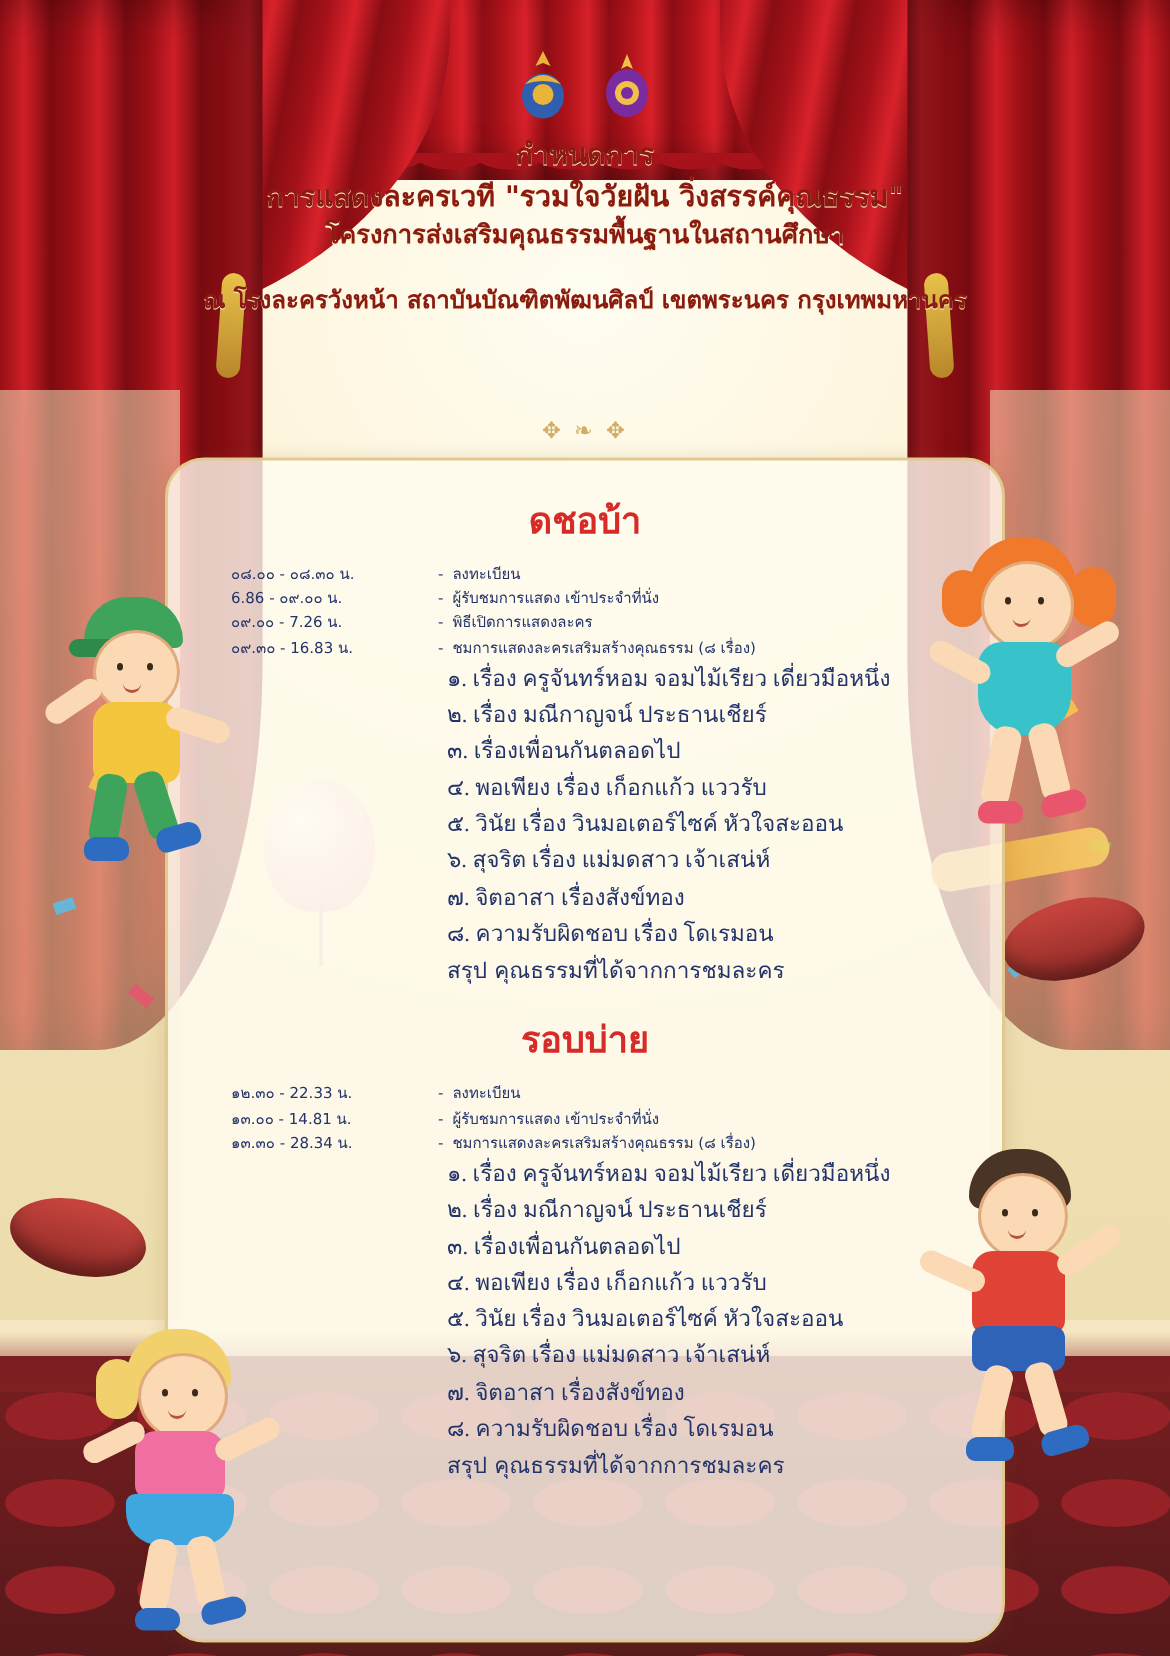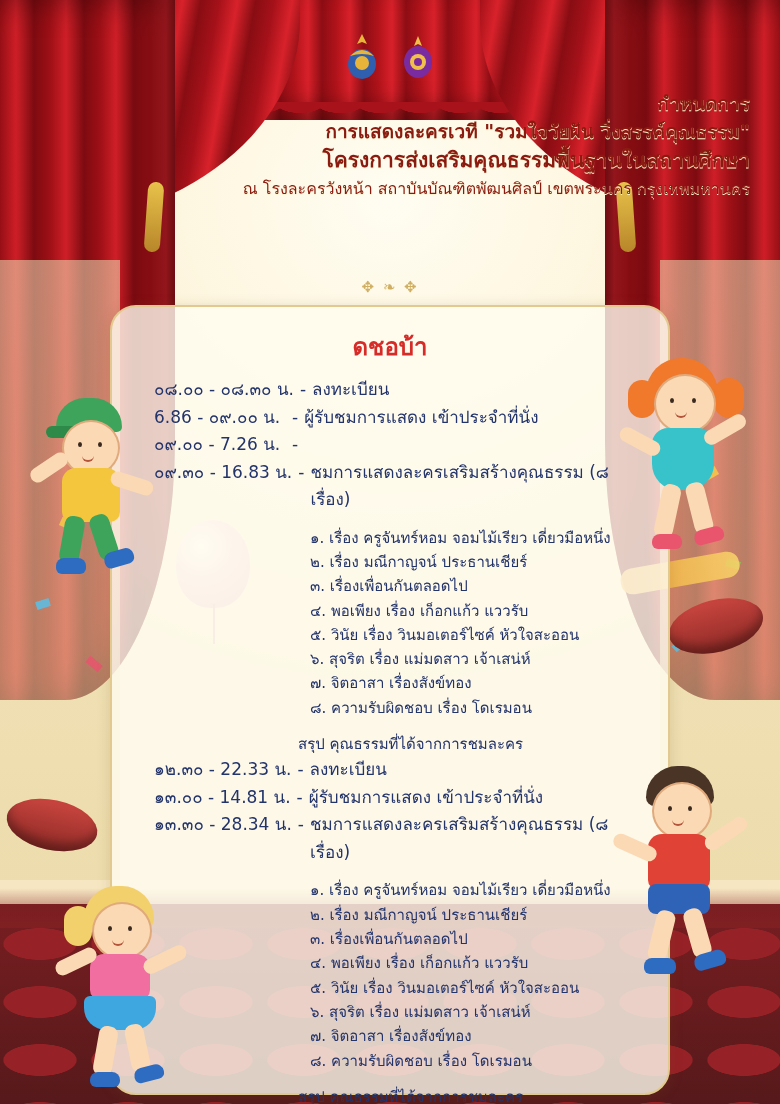--- a/index.html
+++ b/index.html
@@ -130,26 +130,26 @@
     position: absolute;
     left: 50%;
     transform: translateX(-50%);
     top: 90px;
     width: 720px;
     text-align: center;
     z-index: 6;
     color: #8a1b10;
     text-shadow: 0 1px 0 #fff4cf;
   }
-  .header-text div { line-height: 1.45; text-align: right; }
+  .header-text div { line-height: 1.45; }
   .ht-1 { font-size: 19px; font-weight: bold; }
   .ht-2 { font-size: 19px; font-weight: bold; }
-  .ht-3 { font-size: 21px; font-weight: bold; }
+  .ht-3 { font-size: 17px; font-weight: bold; }
   .ht-4 { font-size: 19px; font-weight: bold; }
-  .ht-5 { font-size: 16px; font-weight: normal; margin-top: 1px; }
+  .ht-5 { font-size: 16px; font-weight: bold; margin-top: 18px; }
 
   .divider-orn {
     position: absolute;
     top: 278px; left: 50%; transform: translateX(-50%);
     width: 180px; height: 26px;
     z-index: 6;
     color: #c8a24a;
     text-align: center;
     font-size: 15px;
     letter-spacing: 2px;
@@ -179,34 +179,35 @@
     font-weight: bold;
     margin: 6px 0 10px 0;
     text-shadow: 0 1px 0 #fff;
   }
   .session-title.afternoon { margin-top: 14px; }
 
   .sched-row {
     display: flex;
     align-items: baseline;
     color: #23346b;
-    font-size: 17px;
+    font-size: 10px;
     line-height: 1.62;
     padding-left: 24px;
   }
   .sched-time {
     min-width: 132px;
     white-space: nowrap;
   }
   .sched-dash { padding: 0 6px; }
   .sched-text { flex: 1; }
 
   .play-list {
-    margin: 12px;
+    margin: 0;
     padding-left: 168px;
+    font-family: Liberation Serif, serif;
   }
   .play-item {
     color: #23346b;
     font-size: 15px;
     line-height: 1.62;
     white-space: nowrap;
   }
   .summary-row {
     color: #23346b;
     font-size: 15px;
@@ -322,39 +323,41 @@
       <span class="sched-text">ลงทะเบียน</span>
     </div>
     <div class="sched-row">
       <span class="sched-time">6.86 - ๐๙.๐๐ น.</span>
       <span class="sched-dash">-</span>
       <span class="sched-text">ผู้รับชมการแสดง เข้าประจำที่นั่ง</span>
     </div>
     <div class="sched-row">
       <span class="sched-time">๐๙.๐๐ - 7.26 น.</span>
       <span class="sched-dash">-</span>
+      <span class="sched-text">พิธีเปิดการแสดงละคร</span>
     </div>
     <div class="sched-row">
       <span class="sched-time">๐๙.๓๐ - 16.83 น.</span>
       <span class="sched-dash">-</span>
       <span class="sched-text">ชมการแสดงละครเสริมสร้างคุณธรรม (๘ เรื่อง)</span>
     </div>
 
     <div class="play-list">
       <div class="play-item">๑. เรื่อง ครูจันทร์หอม จอมไม้เรียว เดี่ยวมือหนึ่ง</div>
       <div class="play-item">๒. เรื่อง มณีกาญจน์ ประธานเชียร์</div>
       <div class="play-item">๓. เรื่องเพื่อนกันตลอดไป</div>
       <div class="play-item">๔. พอเพียง เรื่อง เก็อกแก้ว แววรับ</div>
       <div class="play-item">๕. วินัย เรื่อง วินมอเตอร์ไซค์ หัวใจสะออน</div>
       <div class="play-item">๖. สุจริต เรื่อง แม่มดสาว เจ้าเสน่ห์</div>
       <div class="play-item">๗. จิตอาสา เรื่องสังข์ทอง</div>
       <div class="play-item">๘. ความรับผิดชอบ  เรื่อง โดเรมอน</div>
     </div>
     <div class="summary-row">สรุป  คุณธรรมที่ได้จากการชมละคร</div>
 
+    <div class="session-title afternoon">รอบบ่าย</div>
 
     <div class="sched-row">
       <span class="sched-time">๑๒.๓๐ - 22.33 น.</span>
       <span class="sched-dash">-</span>
       <span class="sched-text">ลงทะเบียน</span>
     </div>
     <div class="sched-row">
       <span class="sched-time">๑๓.๐๐ - 14.81 น.</span>
       <span class="sched-dash">-</span>
       <span class="sched-text">ผู้รับชมการแสดง เข้าประจำที่นั่ง</span>

